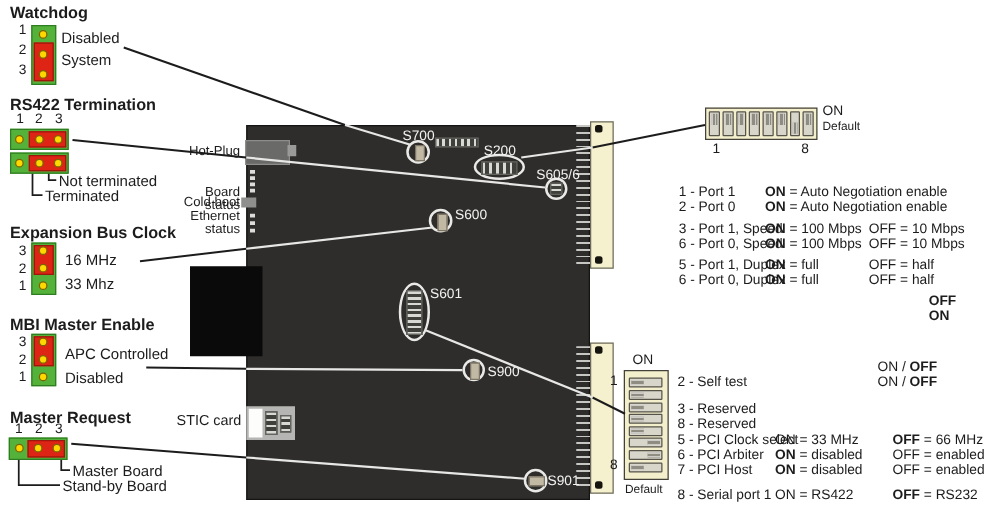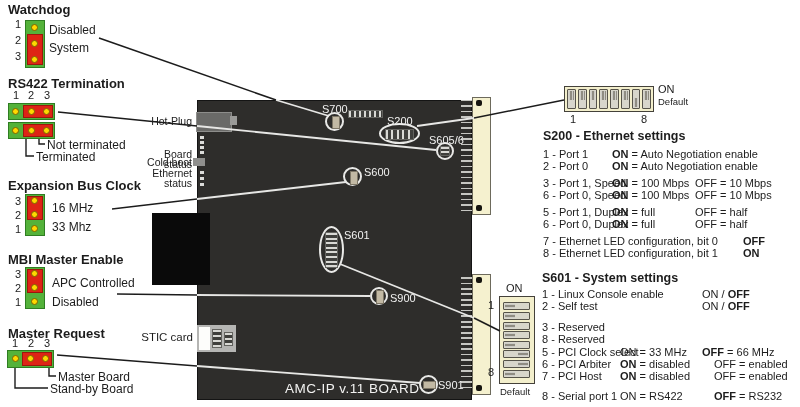--- a/index.html
+++ b/index.html
@@ -186,21 +186,20 @@
   <div class="bcomp stripdip" style="left:325px;top:232px;width:13px;height:36px;background-image:repeating-linear-gradient(to bottom,#d8d8d4 0 2px,transparent 2px 4.6px)"></div>
 
   <div class="btxt" style="left:390px;top:292px">S900</div>
   <div class="ring" style="left:370px;top:287px;width:18px;height:18px"></div>
   <div class="bcomp" style="left:376px;top:290px;width:6px;height:12px;background:#c2b9a4;border:1px solid #7d7666"></div>
 
   <div class="btxt" style="left:438px;top:379px">S901</div>
   <div class="ring" style="left:419px;top:375px;width:19px;height:19px"></div>
   <div class="bcomp" style="left:423px;top:381px;width:11px;height:6px;background:#c2b9a4;border:1px solid #7d7666"></div>
 
-  <div class="btxt" style="left:285px;top:381px;font-size:13.5px;letter-spacing:.5px">AMC-IP v.11 BOARD</div>
 
   <div class="dipbox hdip" style="left:564px;top:86px;width:90px;height:26px">
       <div class="sw on">
         <div class="handle"></div>
       </div>
       <div class="sw on">
         <div class="handle"></div>
       </div>
       <div class="sw on">
         <div class="handle"></div>
@@ -250,21 +249,20 @@
       </div>
       <div class="sw off">
         <div class="handle"></div>
       </div>
     </div>
   <div class="diptag" style="left:506px;top:282px">ON</div>
   <div class="diptag" style="left:488px;top:299px">1</div>
   <div class="diptag" style="left:488px;top:366px">8</div>
   <div class="dipsmall" style="left:500px;top:386px">Default</div>
 
-  <div class="sttl" style="left:543px;top:129px">S200 - Ethernet settings</div>
   <div class="srow" style="top:148px">
     <span class="rc">1 - Port 1</span>
     <span class="rc" style="left:69px"><span></span><b>ON</b><span> = Auto Negotiation enable</span></span>
   </div>
   <div class="srow" style="top:160px">
     <span class="rc">2 - Port 0</span>
     <span class="rc" style="left:69px"><span></span><b>ON</b><span> = Auto Negotiation enable</span></span>
   </div>
   <div class="srow" style="top:177px">
     <span class="rc">3 - Port 1, Speed</span>
@@ -280,47 +278,43 @@
     <span class="rc">5 - Port 1, Duplex</span>
     <span class="rc" style="left:69px"><span></span><b>ON</b><span> = full</span></span>
     <span class="rc" style="left:152px"><span>OFF = half</span><b></b><span></span></span>
   </div>
   <div class="srow" style="top:218px">
     <span class="rc">6 - Port 0, Duplex</span>
     <span class="rc" style="left:69px"><span></span><b>ON</b><span> = full</span></span>
     <span class="rc" style="left:152px"><span>OFF = half</span><b></b><span></span></span>
   </div>
   <div class="srow" style="top:235px">
-    <span class="rc">7 - Ethernet LED configuration, bit 0</span>
     <span class="rc" style="left:200px"><span></span><b>OFF</b><span></span></span>
   </div>
   <div class="srow" style="top:247px">
-    <span class="rc">8 - Ethernet LED configuration, bit 1</span>
     <span class="rc" style="left:200px"><span></span><b>ON</b><span></span></span>
   </div>
 
-  <div class="sttl" style="left:542px;top:271px">S601 - System settings</div>
   <div class="srow srow2" style="top:288px">
-    <span class="rc">1 - Linux Console enable</span>
     <span class="rc" style="left:160px"><span>ON / </span><b>OFF</b><span></span></span>
   </div>
   <div class="srow srow2" style="top:300px">
     <span class="rc">2 - Self test</span>
     <span class="rc" style="left:160px"><span>ON / </span><b>OFF</b><span></span></span>
   </div>
   <div class="srow srow2" style="top:321px">
     <span class="rc">3 - Reserved</span>
   </div>
   <div class="srow srow2" style="top:333px">
     <span class="rc">8 - Reserved</span>
   </div>
   <div class="srow srow2" style="top:346px">
     <span class="rc">5 - PCI Clock select</span>
     <span class="rc" style="left:78px"><span>ON = 33 MHz</span><b></b><span></span></span>
-    <span class="rc" style="left:160px"><span></span><b>OFF</b><span> = 66 MHz</span></span>
+    <span class="rc" style="left:172px"><span></span><b>OFF</b><span> = 66 MHz</span></span>
   </div>
   <div class="srow srow2" style="top:358px">
     <span class="rc">6 - PCI Arbiter</span>
     <span class="rc" style="left:78px"><span></span><b>ON</b><span> = disabled</span></span>
     <span class="rc" style="left:172px"><span>OFF = enabled</span><b></b><span></span></span>
   </div>
   <div class="srow srow2" style="top:370px">
     <span class="rc">7 - PCI Host</span>
     <span class="rc" style="left:78px"><span></span><b>ON</b><span> = disabled</span></span>
     <span class="rc" style="left:172px"><span>OFF = enabled</span><b></b><span></span></span>

